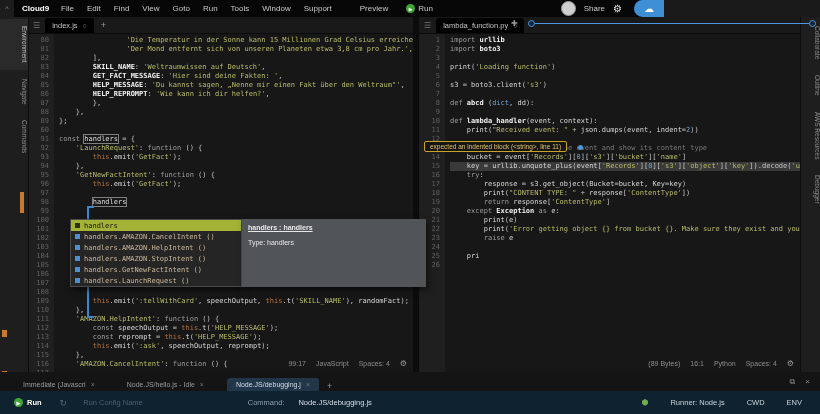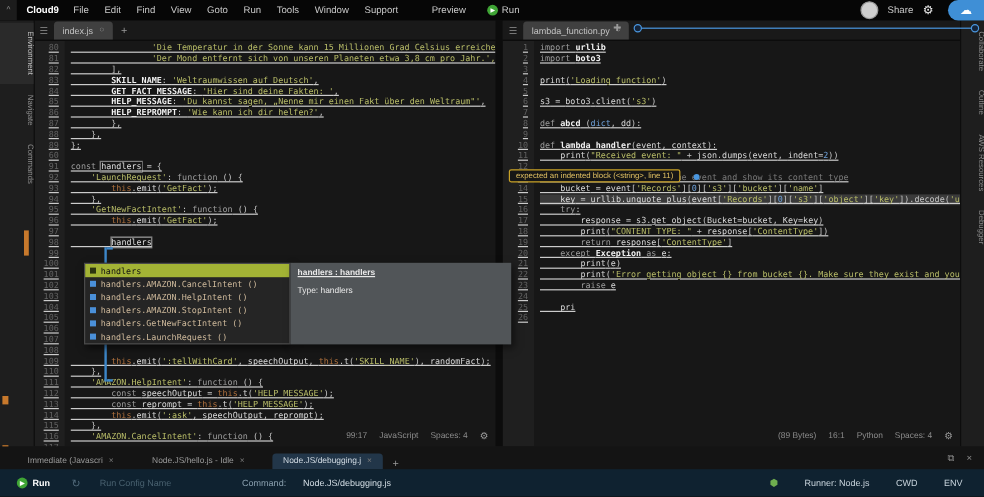--- a/index.html
+++ b/index.html
@@ -1,19 +1,19 @@
 <!DOCTYPE html>
 <html><head>
 <meta charset="utf-8">
 <style>
   html,body{margin:0;padding:0;background:#000;}
   .app{position:relative;width:820px;height:414px;background:#1a1a1a;overflow:hidden;
        font-family:"Liberation Sans",sans-serif;color:#ccc;-webkit-font-smoothing:antialiased;}
   
-  .menubar{position:absolute;left:0;top:0;width:820px;height:17px;background:#060606;
+  .menubar{position:absolute;left:0;top:0;width:664px;height:17px;background:#060606;
            display:flex;align-items:center;font-size:8px;color:#c9c9c9;z-index:30;}
   .collapse-btn{width:14px;height:17px;background:#1c1c1c;color:#8a8a8a;display:flex;
                 align-items:center;justify-content:center;font-size:7px;}
   .app-logo{font-weight:bold;color:#fff;margin:0 6px 0 8px;}
   .menus{display:flex;gap:13px;margin-left:6px;}
   .menus span{cursor:default;}
   .mb-preview{margin-left:28px;}
   .mb-run{margin-left:18px;display:flex;align-items:center;gap:3px;}
   .play-circle{width:9px;height:9px;border-radius:50%;background:#3fa435;color:#fff;font-size:5px;
                display:inline-flex;align-items:center;justify-content:center;}
@@ -29,26 +29,26 @@
   .strip-item{writing-mode:vertical-rl;font-size:6.5px;color:#8d8d8d;padding:7px 0;margin:2px auto;
               text-align:center;display:block;width:100%;}
   .strip-item.first{background:#2a2a2a;color:#c0c0c0;}
   
   .pane{position:absolute;top:17px;height:355px;background:#171717;}
   .pane.leftp{left:28px;width:385px;}
   .pane.rightp{left:419px;width:381px;}
   .divider{position:absolute;left:413px;top:17px;width:6px;height:355px;background:#0c0c0c;}
   .tabbar{height:16px;background:#191919;border-bottom:1px solid #0b0b0b;display:flex;align-items:center;font-size:7.5px;}
   .ham{color:#777;font-size:8px;padding:0 5px;}
-  .tab{background:#404040;color:#c3c3c3;height:15px;display:flex;align-items:center;gap:5px;
+  .tab{background:#000000;color:#c3c3c3;height:15px;display:flex;align-items:center;gap:5px;
        padding:0 7px;border-radius:3px 3px 0 0;margin-top:1px;}
   .tab-close{color:#8a8a8a;font-size:7px;}
   .plus-btn{color:#9a9a9a;font-size:9px;padding:0 7px;}
   .editor{position:absolute;left:0;top:17px;right:0;bottom:0;overflow:hidden;display:flex;
-          font-family:"DejaVu Sans Mono",monospace;font-size:7px;line-height:9px;text-decoration:underline;}
+          font-family:"DejaVu Sans Mono",monospace;font-size:7px;line-height:9px;}
   .gutter{width:26px;background:#1f1f1f;color:#616161;text-align:right;padding:2px 5px 0 0;box-sizing:border-box;flex:none;}
   .gutter .line-num{height:9px;position:relative;}
   .code{flex:1;padding:2px 0 0 5px;overflow:hidden;color:#d6d6d6;}
   .code-line{height:9px;white-space:pre;}
   .code-line.hl{background:#3a3a3a;}
   .tok.k{color:#9d9d9d}.tok.e{color:#c4c4c4}.tok.v{color:#d8d8d8}
   .tok.s{color:#b9bd68}.tok.b{color:#f1f1f1;font-weight:bold}.tok.t{color:#b0713d}
   .tok.c{color:#7a7a7a}.tok.n{color:#6fa1d9}
   .tok.x{color:#dedede;box-shadow:0 0 0 1px #7f7f7f;}
   .statuschip{position:absolute;right:6px;bottom:4px;font-size:7px;color:#8d8d8d;display:flex;gap:10px;
@@ -81,21 +81,21 @@
   .ctab{display:flex;align-items:center;gap:5px;padding:3px 9px;margin-left:14px;}
   .ctab .ctab-x{color:#777;}
   .ctab.active{background:#223649;color:#d4dde5;border-radius:3px 3px 0 0;}
   .ctab-plus{color:#9a9a9a;font-size:9px;padding:0 8px;}
   .ctab-right{margin-left:auto;display:flex;gap:10px;padding:0 10px 4px 0;color:#8a8a8a;font-size:8px;}
   .runbar{position:absolute;left:0;top:391px;width:820px;height:23px;background:#0f2230;display:flex;
           align-items:center;font-size:7.5px;z-index:25;}
   .runbar .runbtn{display:flex;align-items:center;gap:4px;color:#fff;margin-left:14px;font-weight:bold;}
   .restart-icon{color:#51German6b78;color:#51697a;font-size:9px;margin-left:18px;}
   .cfg-name{color:#48606e;margin-left:16px;}
-  .cmd-label{color:#8aa0af;margin-left:59px;}
+  .cmd-label{color:#8aa0af;margin-left:105px;}
   .cmd-value{color:#d5dfe6;margin-left:14px;}
   .runbar-right{margin-left:auto;display:flex;align-items:center;gap:22px;margin-right:18px;color:#c8d4dc;}
   .node-icon{color:#6fae4f;font-size:8px;}
 </style>
 </head>
 <body>
 
 <div class="app">
 
   <header class="menubar">

